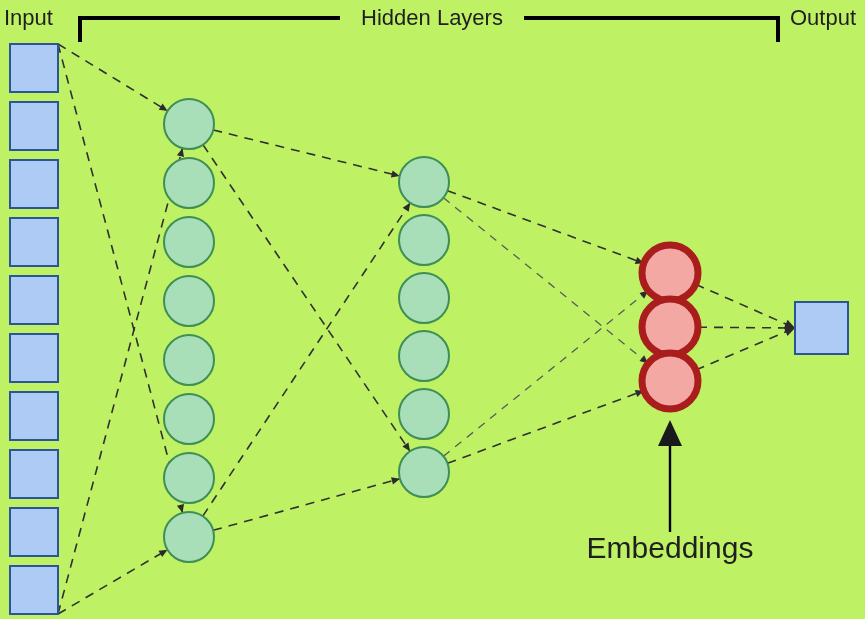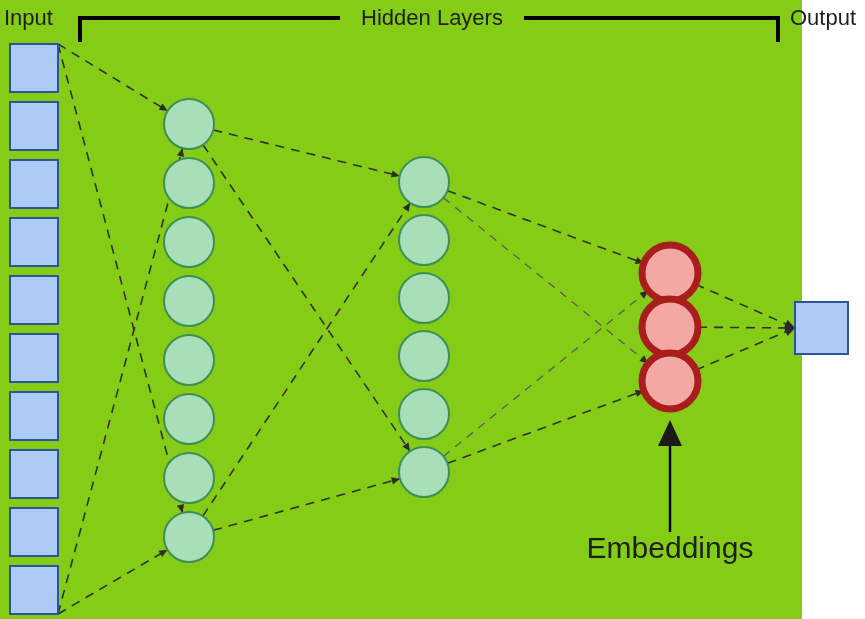--- a/index.html
+++ b/index.html
@@ -8,23 +8,23 @@
     background: #ffffff;
   }
   body {
     width: 865px;
     height: 619px;
     overflow: hidden;
     font-family: "Liberation Sans", sans-serif;
   }
   #diagram-root {
     position: relative;
-    width: 802px;
+    width: 865px;
     height: 619px;
-    background: #84cc16;
+    background: #bef264;
   }
   svg#nn-svg {
     position: absolute;
     top: 0;
     left: 0;
     width: 865px;
     height: 619px;
     display: block;
   }
   .label-text {

